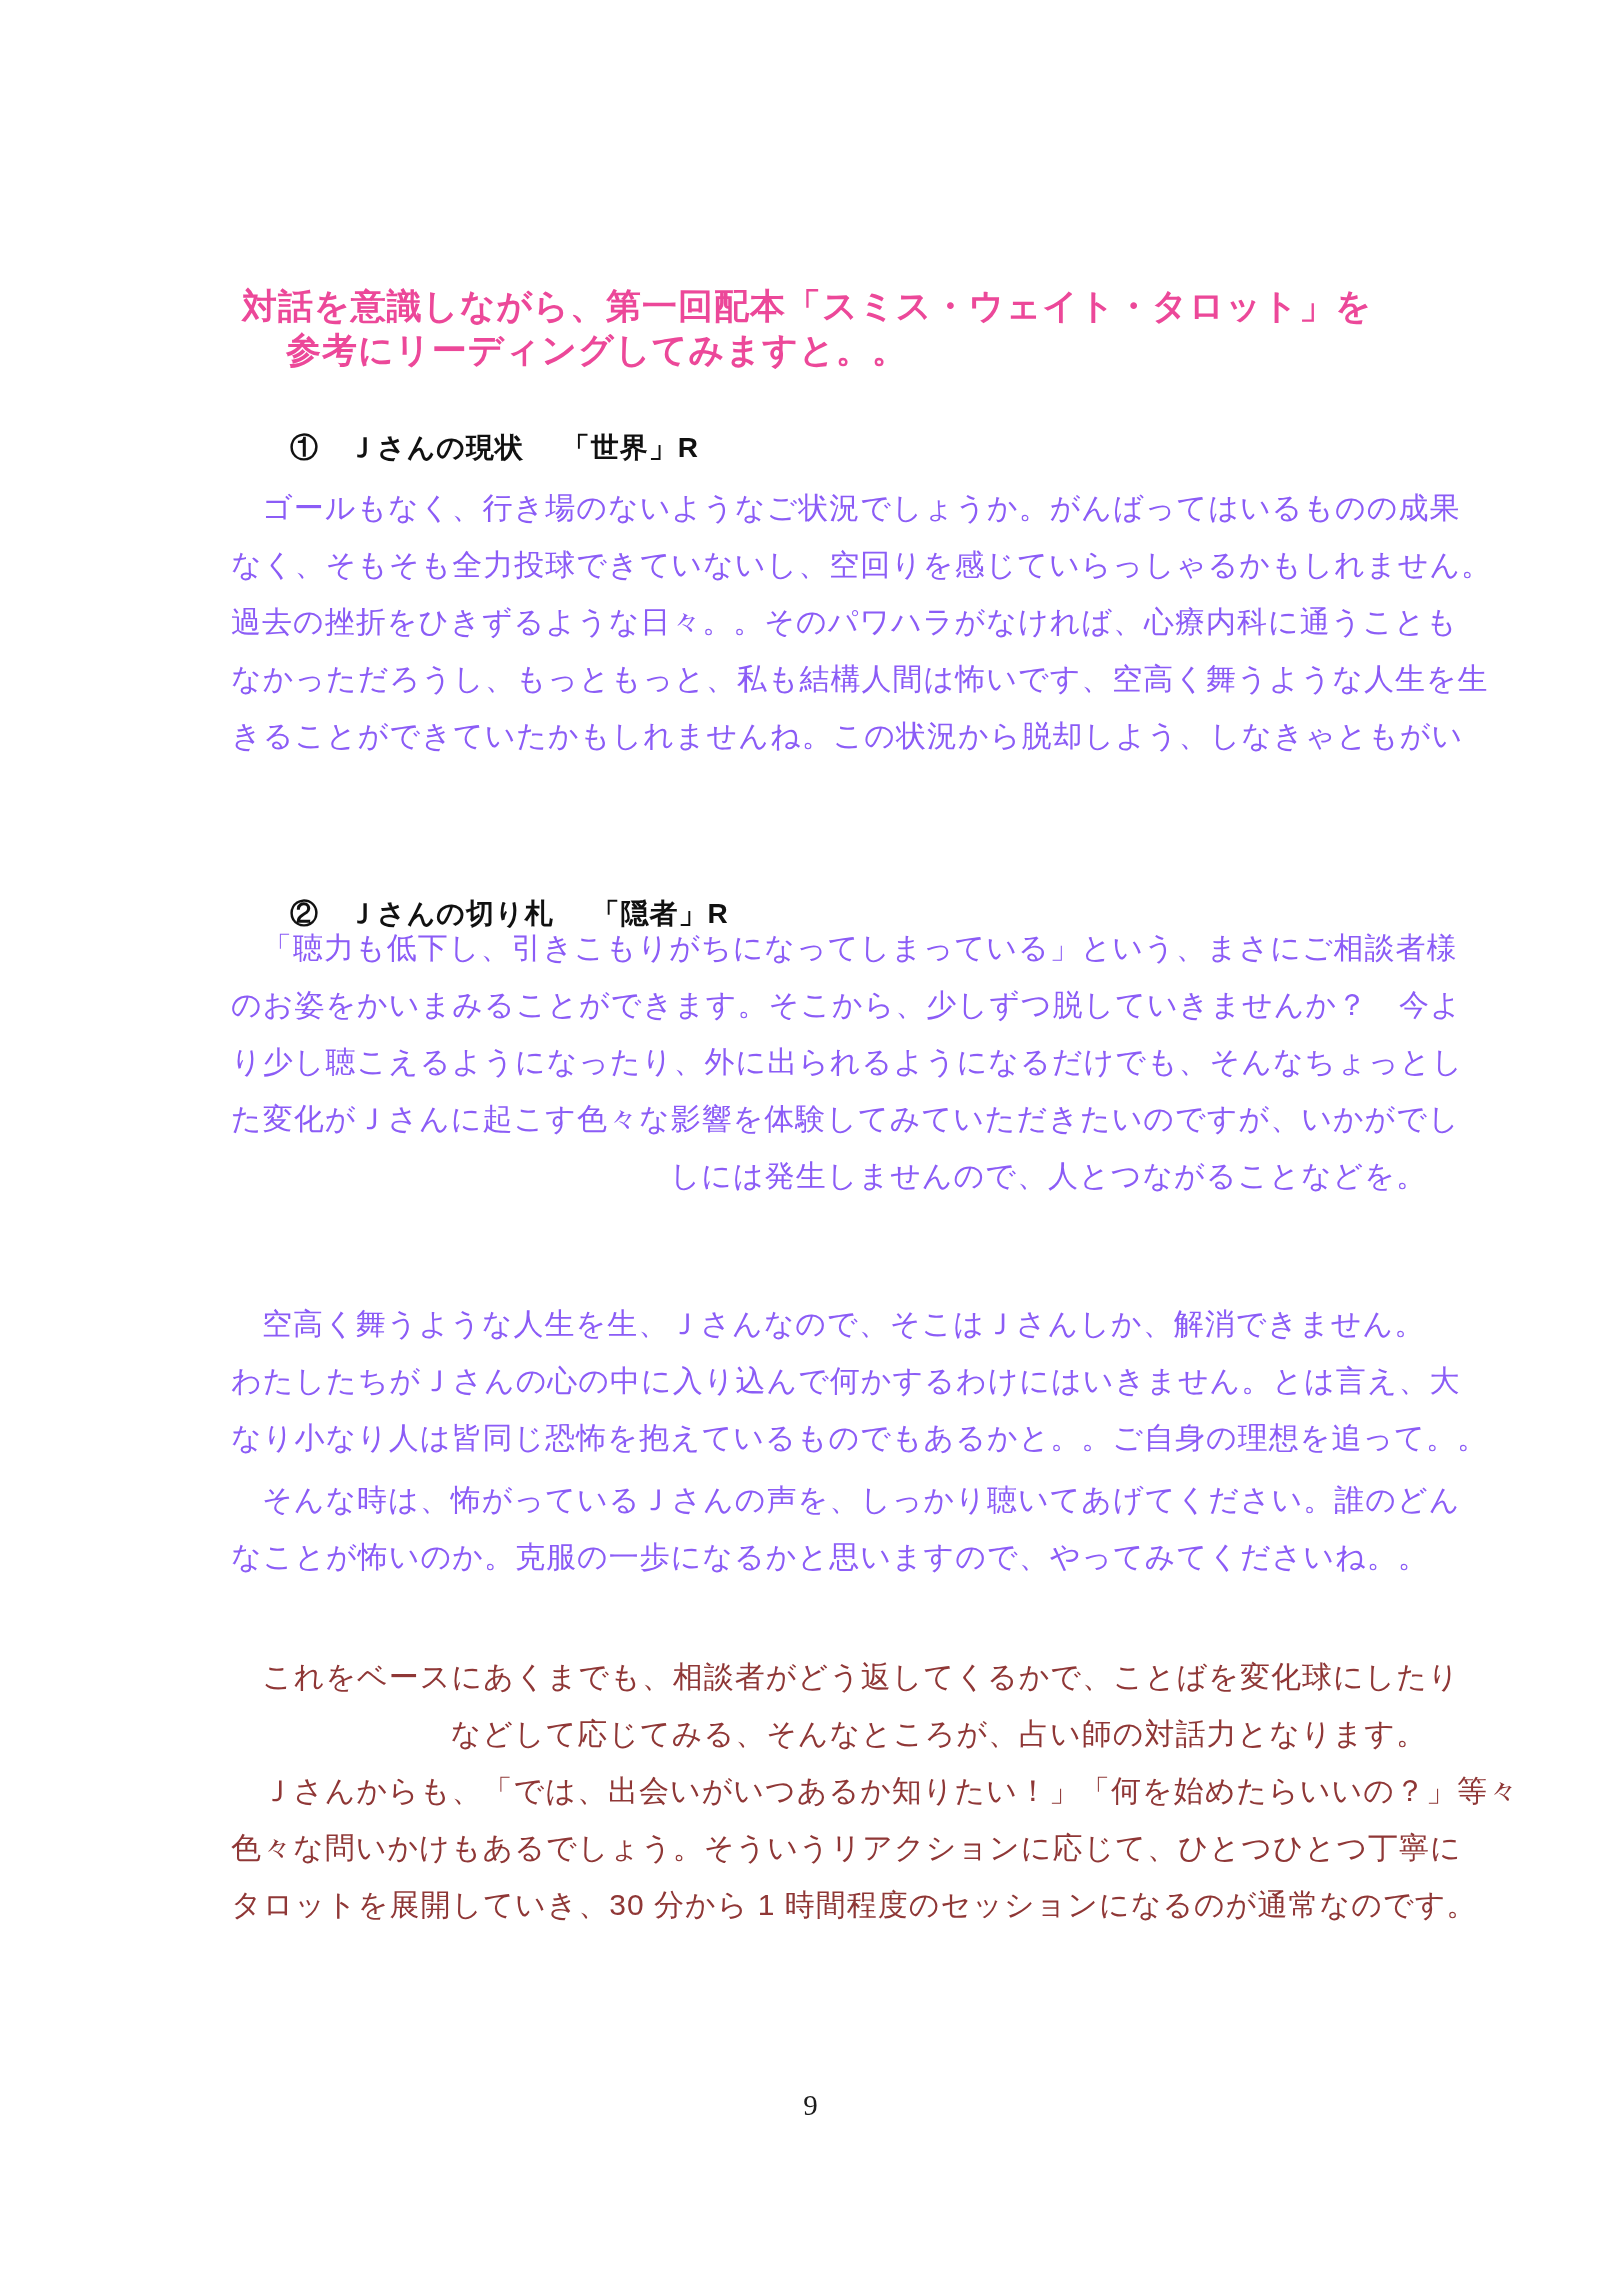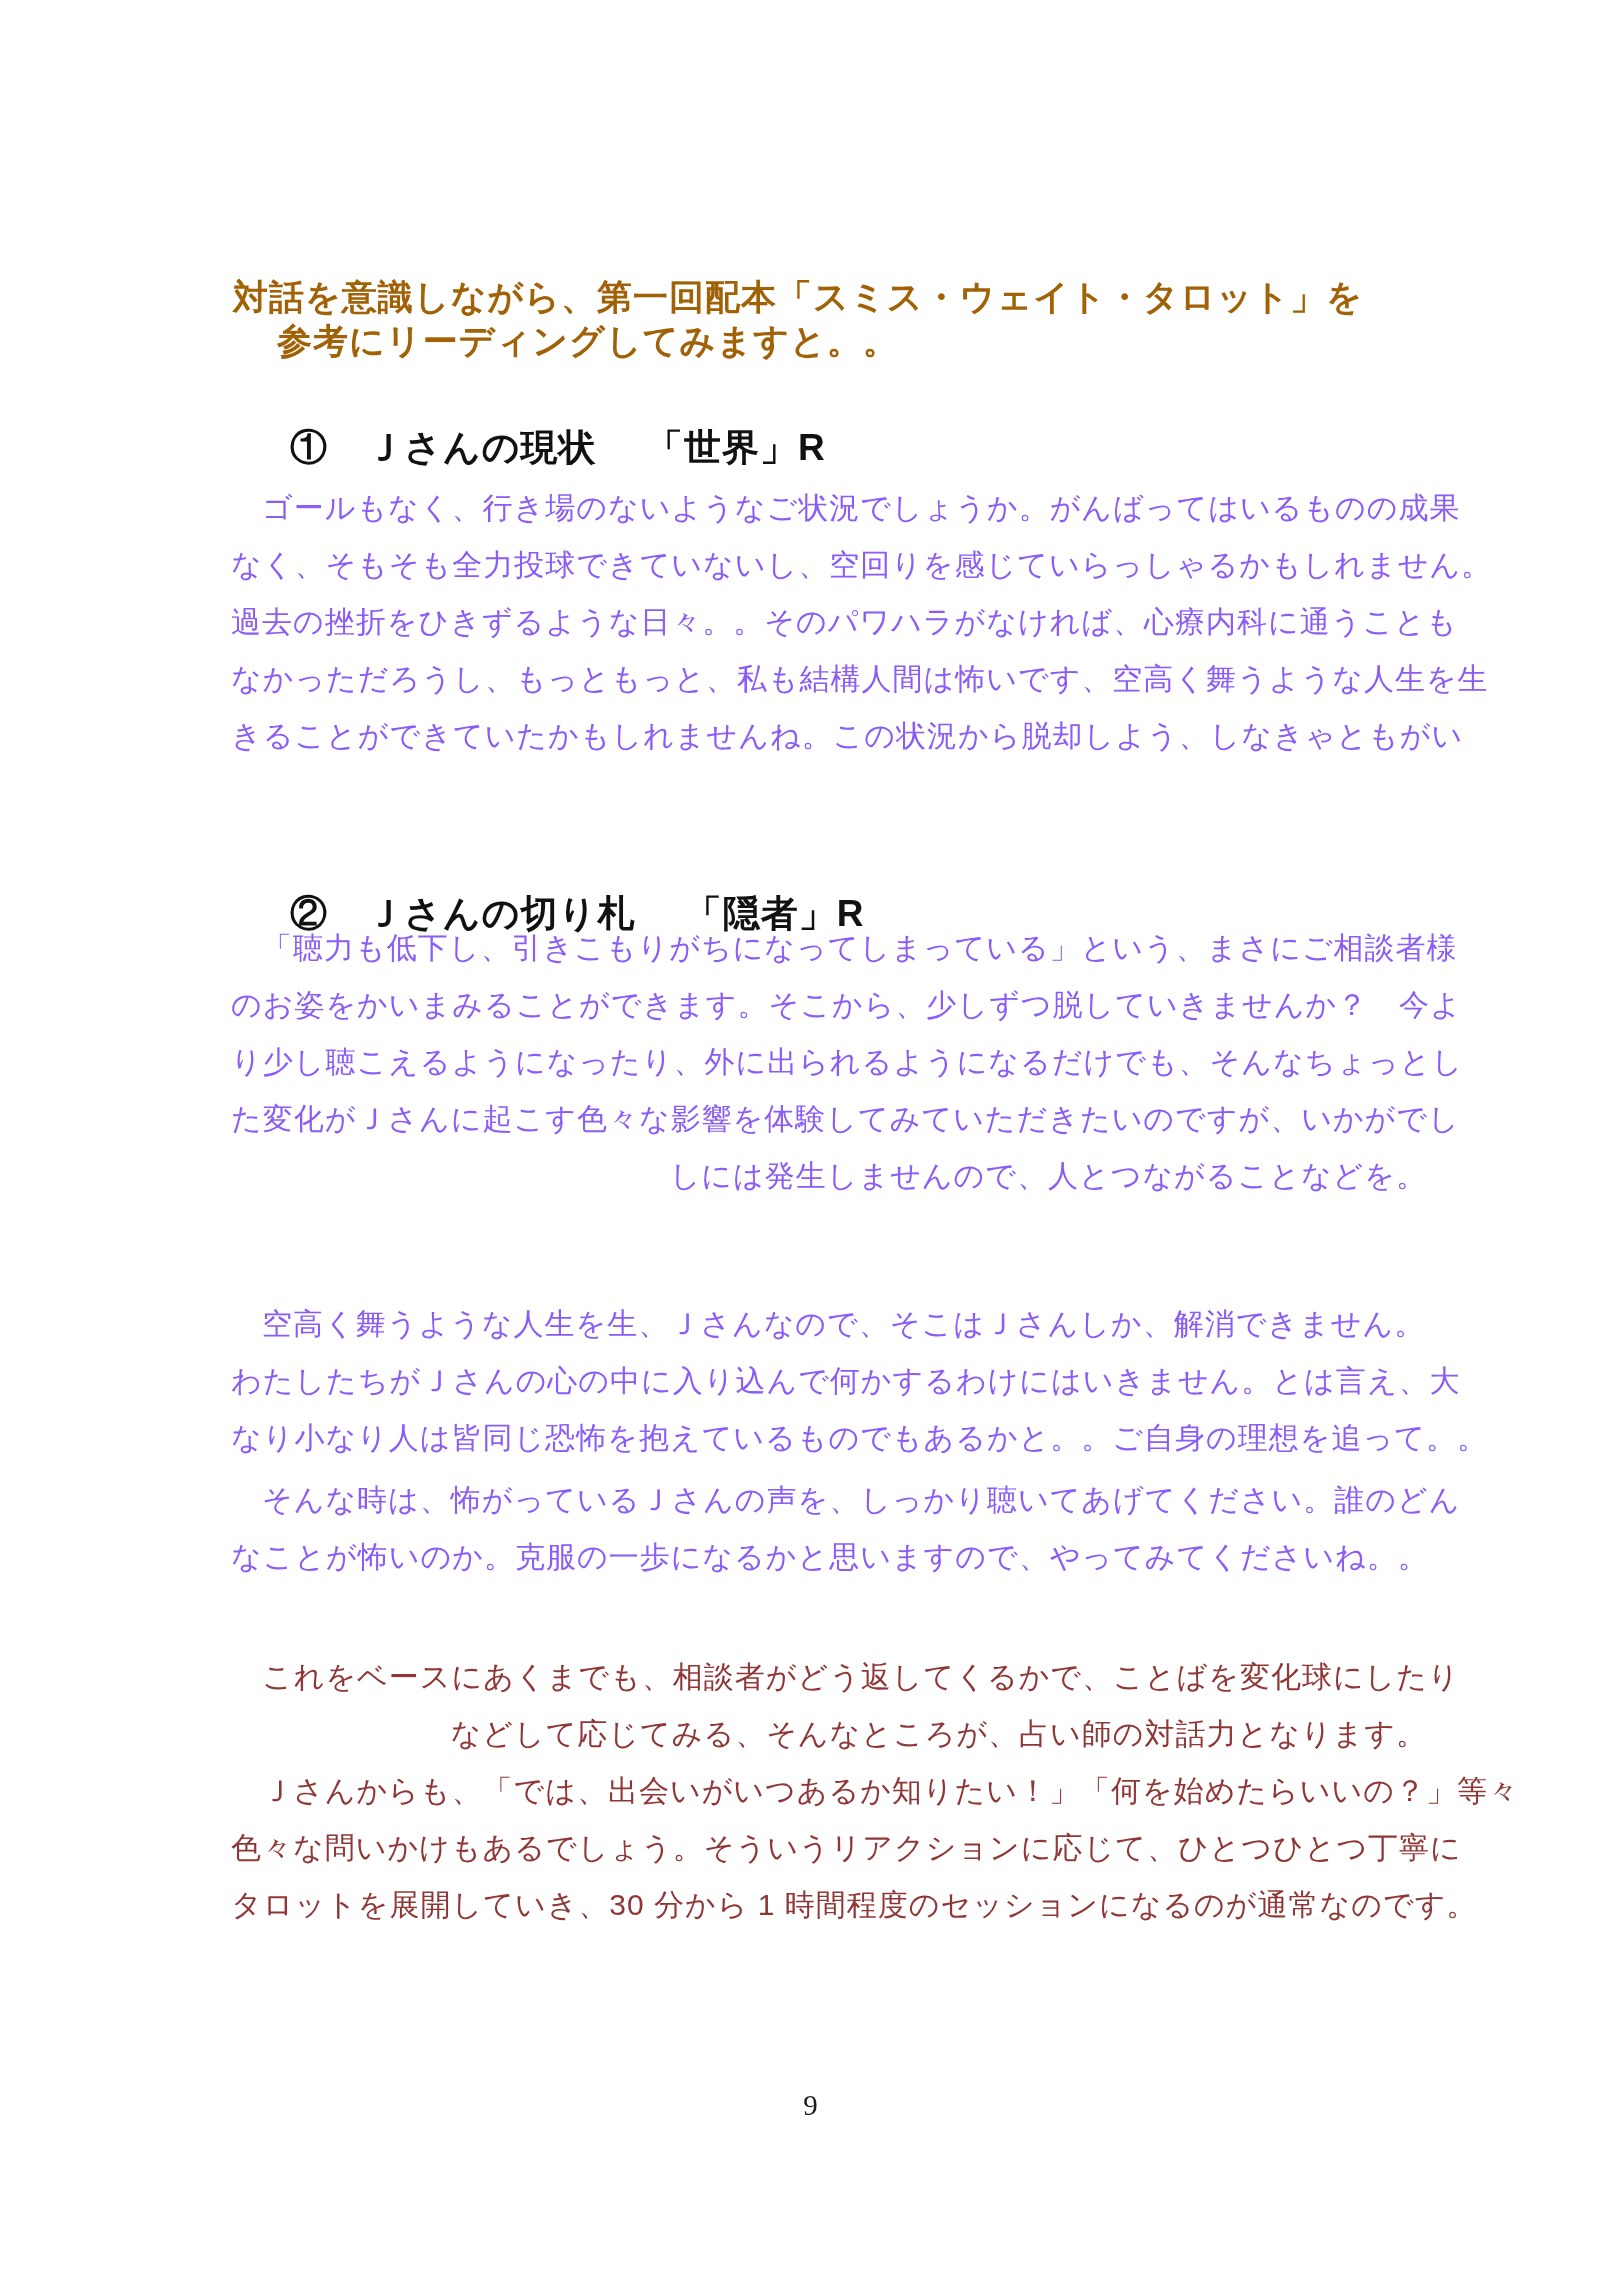--- a/index.html
+++ b/index.html
@@ -19,35 +19,35 @@
     position: absolute;
     left: 0; top: 0;
     width: 1621px;
     height: 2293px;
     background: #ffffff;
   }
   .doc-title {
     position: absolute;
     left: 233px;
     top: 275px;
-    margin: 0;
+    margin: 9px;
     font-size: 35px;
     font-weight: 700;
     line-height: 44px;
     letter-spacing: 1px;
-    color: #a16207;
+    color: #ec4899;
   }
   .doc-title .t-line { display: block; white-space: pre; }
   .doc-title .t-line.indent1 { padding-left: 44px; }
 
   .sec-heading {
     position: absolute;
     left: 290px;
     margin: 0;
-    font-size: 37px;
+    font-size: 28px;
     font-weight: 700;
     letter-spacing: 1px;
     line-height: 37px;
     color: #111111;
     white-space: pre;
   }
   #sec1-heading { top: 429px; }
   #sec2-heading { top: 895px; }
 
   .para {

